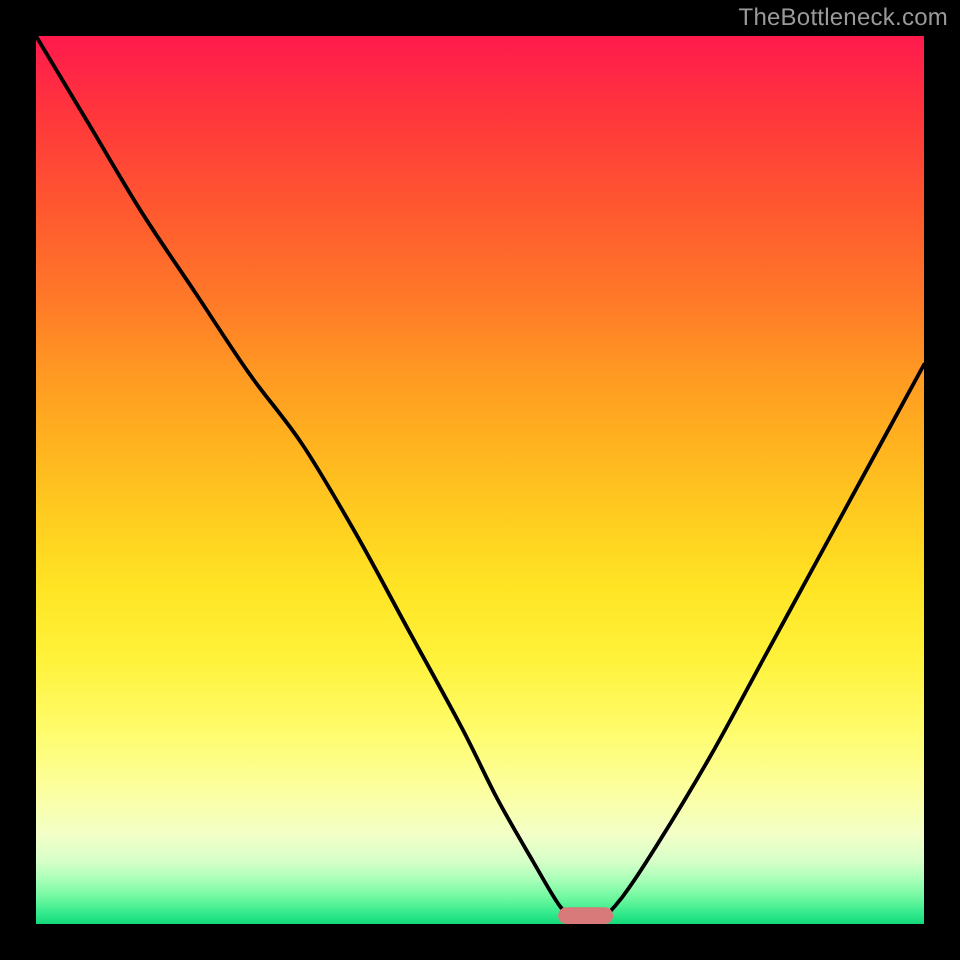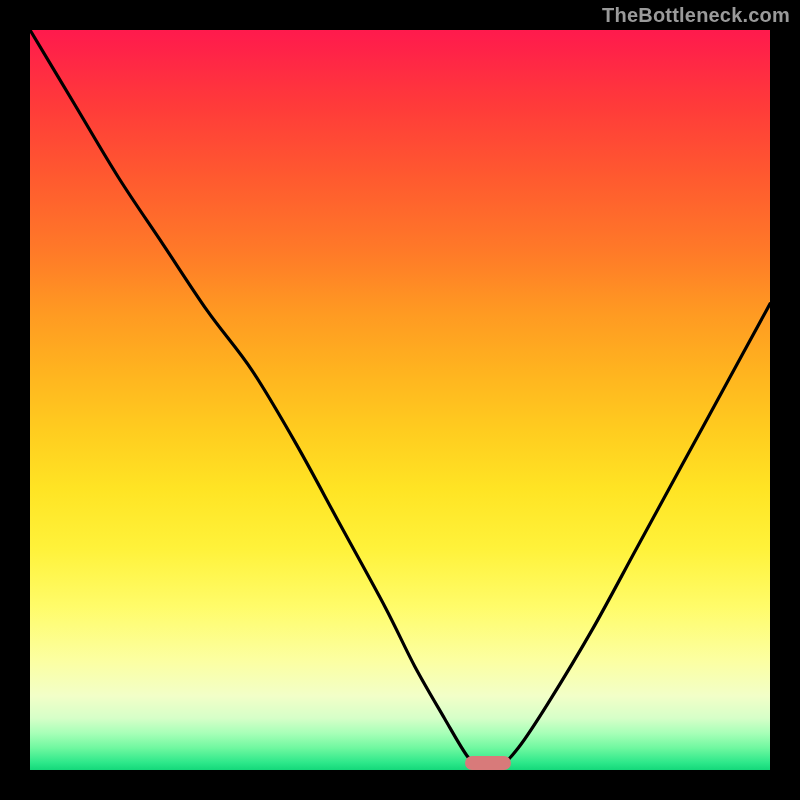--- a/index.html
+++ b/index.html
@@ -9,21 +9,20 @@
     height: 800px;
     background: #000;
     overflow: hidden;
     font-family: Arial, Helvetica, sans-serif;
   }
   .frame {
     position: relative;
     width: 800px;
     height: 800px;
     background: #000;
-    font-weight: bold;
   }
   .plot-area {
     position: absolute;
     left: 30px;
     top: 30px;
     width: 740px;
     height: 740px;
     background: linear-gradient(to bottom,
       #ff1a4d 0%,
       #ff3a3a 10%,

